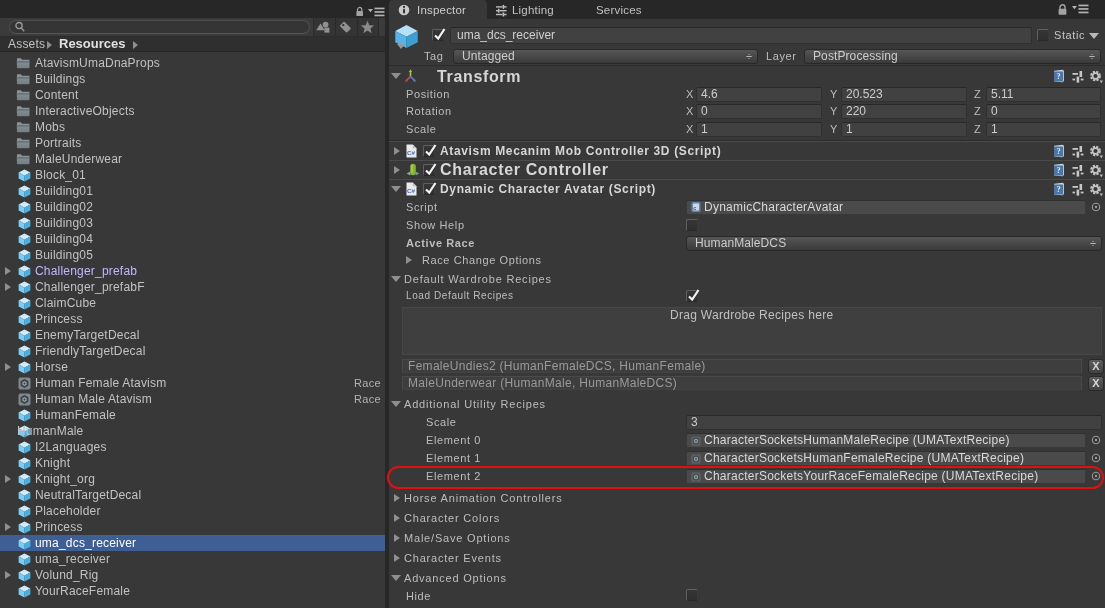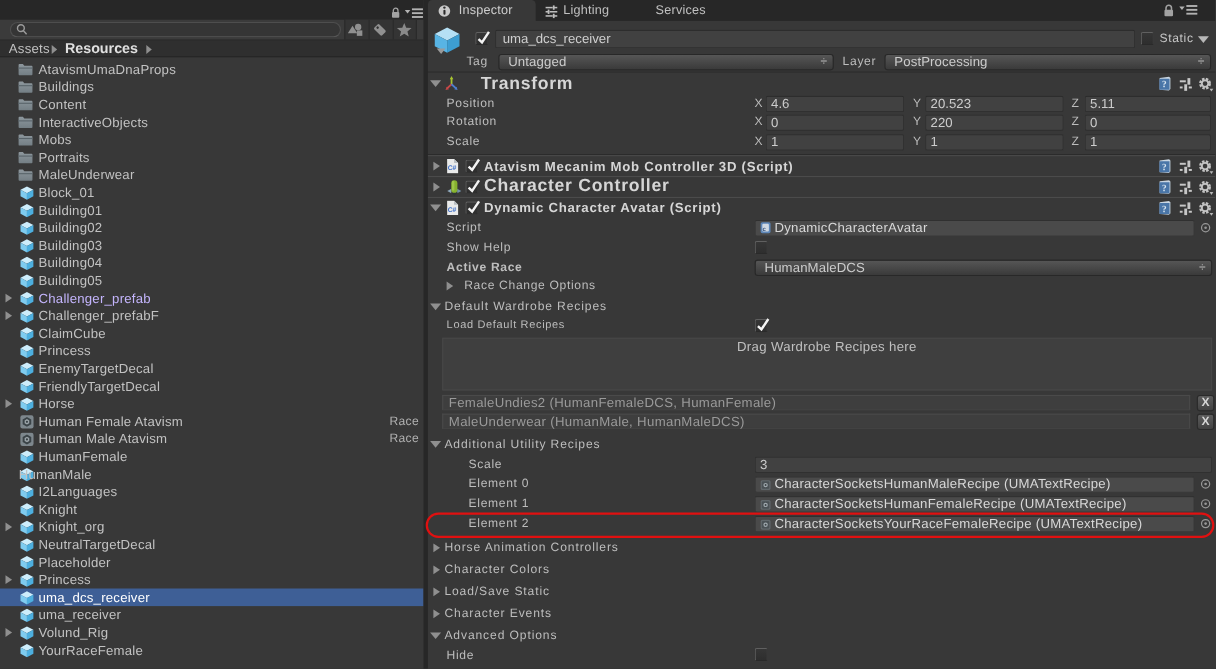--- a/index.html
+++ b/index.html
@@ -555,19 +555,19 @@
       </svg></span>CharacterSocketsYourRaceFemaleRecipe (UMATextRecipe)</div>
 <div style="position:absolute;left:1090px;top:470px;line-height:0"><svg width="12" height="12" viewBox="0 0 12 12">
       <circle cx="6" cy="6" r="3.7" fill="none" stroke="#979797" stroke-width="1.1"></circle>
       <circle cx="6" cy="6" r="1.2" fill="#979797"></circle>
     </svg></div>
 <div style="position:absolute;left:394px;top:494px;width:0;height:0;border-top:4px solid transparent;border-bottom:4px solid transparent;border-left:6px solid #8f8f8f"></div>
 <div style="position:absolute;left:404px;top:490px;height:16px;line-height:16px;font-size:11px;font-weight:normal;color:#bdbdbd;letter-spacing:0.8px;white-space:nowrap">Horse Animation Controllers</div>
 <div style="position:absolute;left:394px;top:514px;width:0;height:0;border-top:4px solid transparent;border-bottom:4px solid transparent;border-left:6px solid #8f8f8f"></div>
 <div style="position:absolute;left:404px;top:510px;height:16px;line-height:16px;font-size:11px;font-weight:normal;color:#bdbdbd;letter-spacing:0.8px;white-space:nowrap">Character Colors</div>
 <div style="position:absolute;left:394px;top:534px;width:0;height:0;border-top:4px solid transparent;border-bottom:4px solid transparent;border-left:6px solid #8f8f8f"></div>
-<div style="position:absolute;left:404px;top:530px;height:16px;line-height:16px;font-size:11px;font-weight:normal;color:#bdbdbd;letter-spacing:0.8px;white-space:nowrap">Load/Save Static</div>
+<div style="position:absolute;left:404px;top:530px;height:16px;line-height:16px;font-size:11px;font-weight:normal;color:#bdbdbd;letter-spacing:0.8px;white-space:nowrap">Male/Save Options</div>
 <div style="position:absolute;left:394px;top:554px;width:0;height:0;border-top:4px solid transparent;border-bottom:4px solid transparent;border-left:6px solid #8f8f8f"></div>
 <div style="position:absolute;left:404px;top:550px;height:16px;line-height:16px;font-size:11px;font-weight:normal;color:#bdbdbd;letter-spacing:0.8px;white-space:nowrap">Character Events</div>
 <div style="position:absolute;left:391px;top:575px;width:0;height:0;border-left:5px solid transparent;border-right:5px solid transparent;border-top:6px solid #8f8f8f"></div>
 <div style="position:absolute;left:404px;top:570px;height:16px;line-height:16px;font-size:11px;font-weight:normal;color:#bdbdbd;letter-spacing:0.8px;white-space:nowrap">Advanced Options</div>
 <div style="position:absolute;left:406px;top:588px;height:16px;line-height:16px;font-size:11px;font-weight:normal;color:#bdbdbd;letter-spacing:0.6px;white-space:nowrap">Hide</div>
 <div style="position:absolute;left:686px;top:589px;width:12px;height:12px;background:linear-gradient(#363636,#2e2e2e);border:1px solid #606060;border-bottom-color:#2a2a2a;border-right-color:#3a3a3a;border-radius:2px;box-sizing:border-box"></div>
 <div class="abs" style="left:387px;top:466px;width:717px;height:23px;border:2.5px solid #e11010;border-radius:12px;box-sizing:border-box"></div>
 </body></html>

